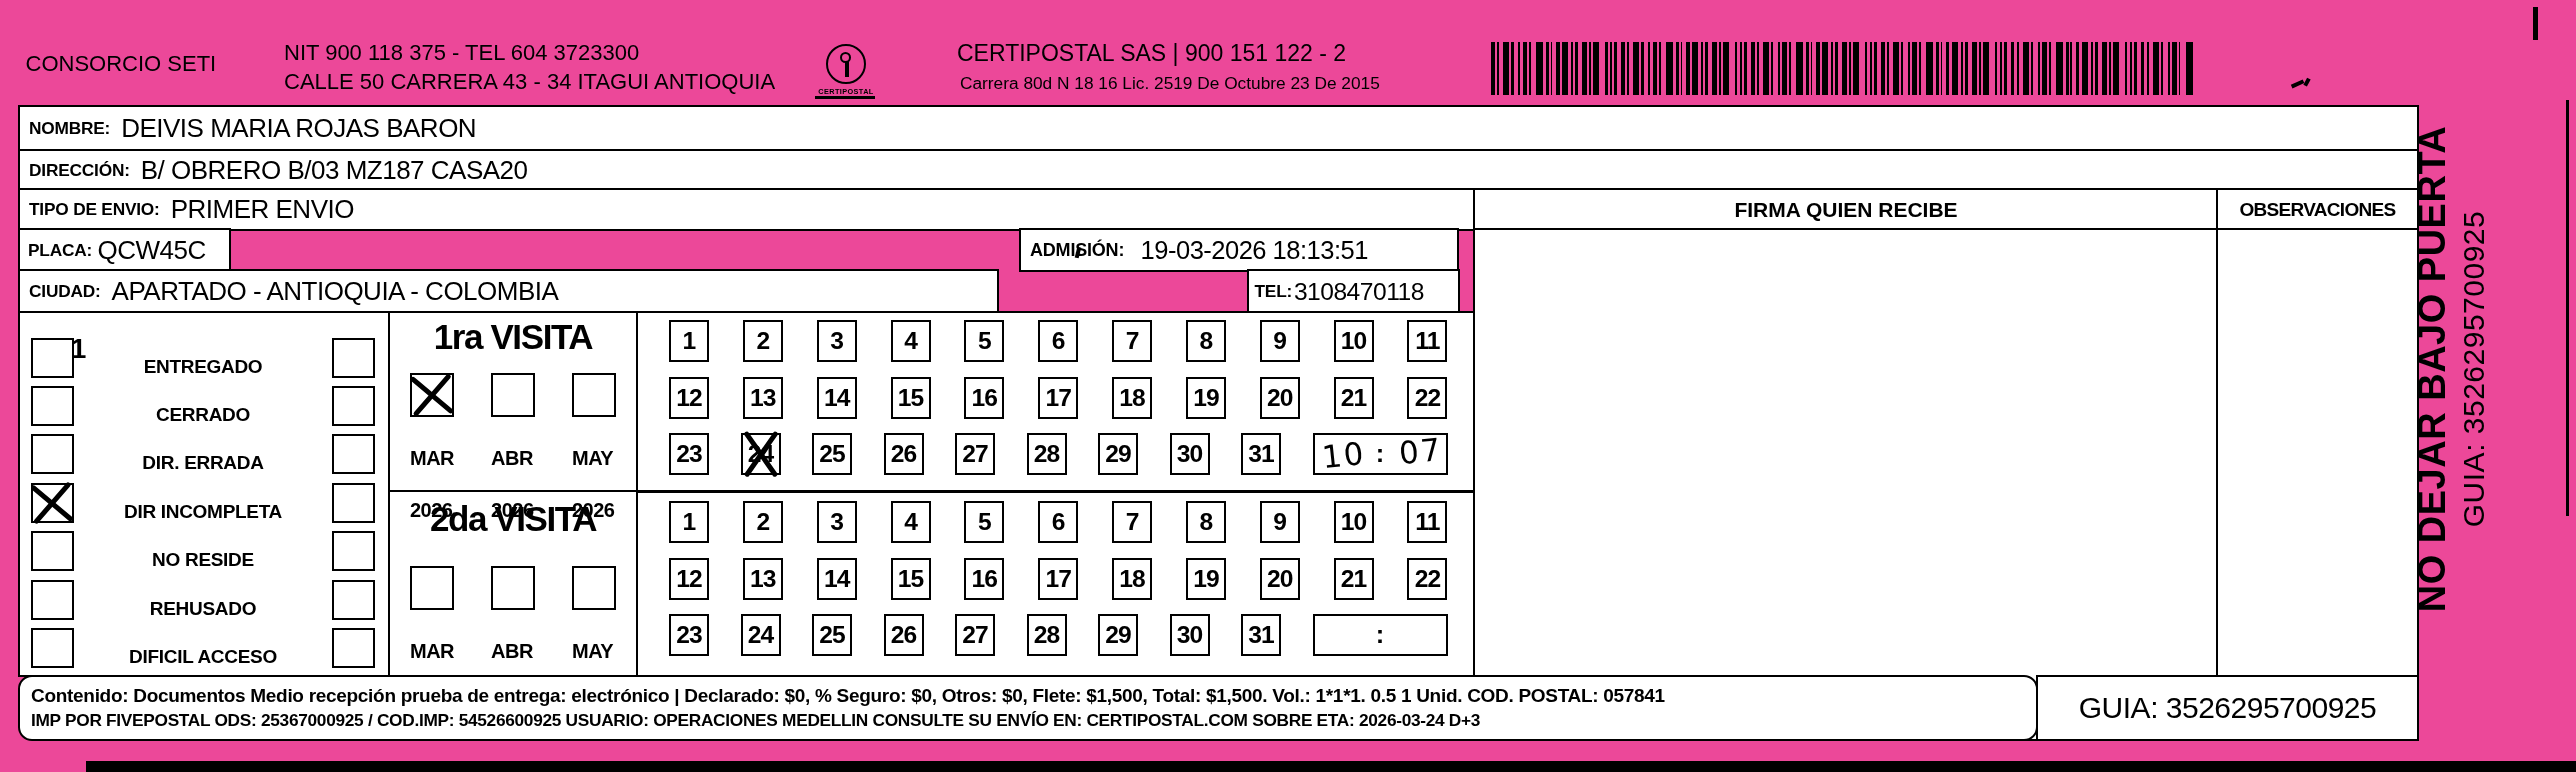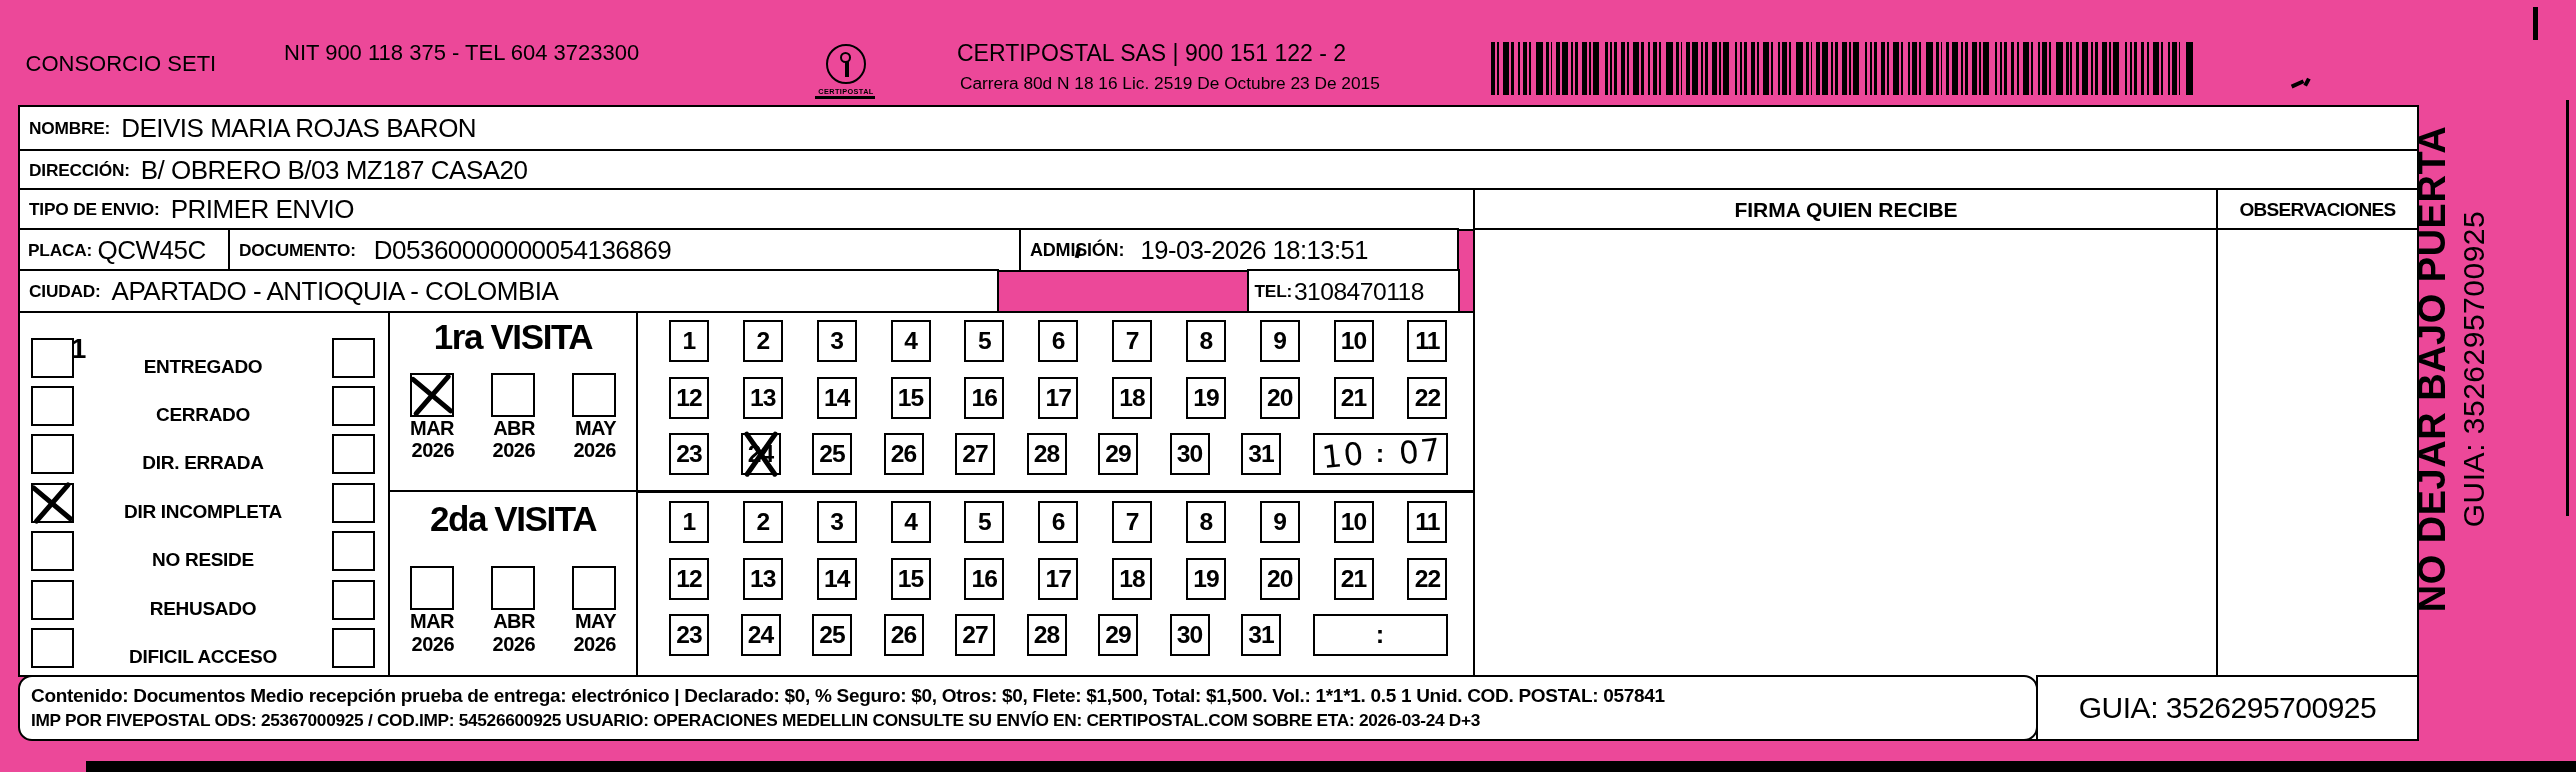--- a/index.html
+++ b/index.html
@@ -27,21 +27,21 @@
   
   .status-rows{position:absolute;left:12.7px;right:12.7px;top:25.5px;bottom:9px;
                display:flex;flex-direction:column;justify-content:space-between;}
   .status-row{display:flex;align-items:flex-end;height:41px;}
   .status-row .cb{width:43px;height:40px;}
   .status-label{flex:1;text-align:center;font-weight:bold;font-size:19px;letter-spacing:-0.3px;}
   .vhead{font-weight:bold;font-size:28px;letter-spacing:-0.9px;margin-top:26px;}
   
   .visita-title{text-align:center;font-weight:bold;font-size:35px;letter-spacing:-1.4px;margin-top:5.5px;}
   .month-row{display:flex;justify-content:space-between;padding:0 20px;}
-  .month-group{display:flex;flex-direction:column;align-items:flex-end;}
+  .month-group{display:flex;flex-direction:column;align-items:flex-start;gap:30px;}
   .month-group .cb{width:44px;height:44px;}
   .month-label,.month-year{font-weight:bold;font-size:20px;letter-spacing:-0.5px;line-height:1.12;}
   
   .day-grid{position:absolute;left:638px;width:835px;box-sizing:border-box;padding:9px 25.5px 0 31px;}
   .day-row{display:flex;justify-content:space-between;margin-bottom:14.5px;}
   .day-box{width:40px;height:42px;border:2.7px solid #000;box-sizing:border-box;position:relative;
            display:flex;align-items:center;justify-content:center;
            font-weight:bold;font-size:24.6px;letter-spacing:-0.9px;background:#fff;}
   .day-box.crossed::before,.day-box.crossed::after{content:"";position:absolute;left:50%;top:50%;width:150%;height:4.5px;background:#000;border-radius:2.7px;}
   .day-box.crossed::before{transform:translate(-50%,-50%) rotate(55deg);}
@@ -62,20 +62,21 @@
   .guia-text{font-size:30px;letter-spacing:-0.5px;}
   .ink{background:#000;}
 </style>
 </head>
 <body>
 
 <div class="page">
 
   <div class="abs hdr-text" style="left:25.5px;top:51px;font-size:22px;">CONSORCIO SETI</div>
   <div class="abs hdr-text" style="left:284px;top:40px;">NIT 900 118 375 - TEL 604 3723300</div>
+  <div class="abs hdr-text" style="left:284px;top:69px;">CALLE 50 CARRERA 43 - 34 ITAGUI ANTIOQUIA</div>
 
   <div class="abs logo-circle" style="left:826px;top:44px;width:40px;height:40px;">
     <div class="logo-inner-ring"></div>
     <div class="logo-stem"></div>
   </div>
   <div class="abs" style="left:807px;top:87px;width:78px;text-align:center;font-size:7.3px;font-weight:bold;letter-spacing:0.4px;">CERTIPOSTAL</div>
   <div class="abs ink" style="left:815px;top:96px;width:60px;height:2.7px;"></div>
 
   <div class="abs hdr-text" style="left:957px;top:40px;font-size:23px;">CERTIPOSTAL SAS | 900 151 122 - 2</div>
   <div class="abs" style="left:960px;top:73px;font-size:17.3px;white-space:nowrap;">Carrera 80d N 18 16  Lic. 2519 De Octubre 23 De 2015</div>
@@ -209,24 +210,20 @@
   </div>
   <div class="box center" style="left:2216px;top:188px;width:203px;height:43px;padding:0 1.8px;">
     <span style="font-weight:bold;font-size:19px;letter-spacing:-0.7px;">OBSERVACIONES</span>
   </div>
   <div class="box" style="left:1473px;top:228px;width:746px;height:513px;"></div>
   <div class="box" style="left:2216px;top:228px;width:203px;height:513px;"></div>
 
   <div class="box" style="left:18px;top:228px;width:213px;height:44px;gap:5.5px;padding-left:8px;">
     <span class="lbl">PLACA:</span>
     <span class="val">QCW45C</span>
-  </div>
-  <div class="box" style="left:228px;top:228px;width:794px;height:44px;gap:18px;">
-    <span class="lbl">DOCUMENTO:</span>
-    <span class="val">D05360000000054136869</span>
   </div>
   <div class="box" style="left:1019px;top:228px;width:440px;height:44px;gap:16.4px;">
     <span class="lbl" style="font-size:18px;">ADMISIÓN:</span>
     <span class="val" style="font-size:25.5px;">19-03-2026 18:13:51</span>
   </div>
 
   <div class="box" style="left:18px;top:269px;width:981px;height:45px;">
     <span class="lbl">CIUDAD:</span>
     <span class="val">APARTADO - ANTIOQUIA - COLOMBIA</span>
   </div>

